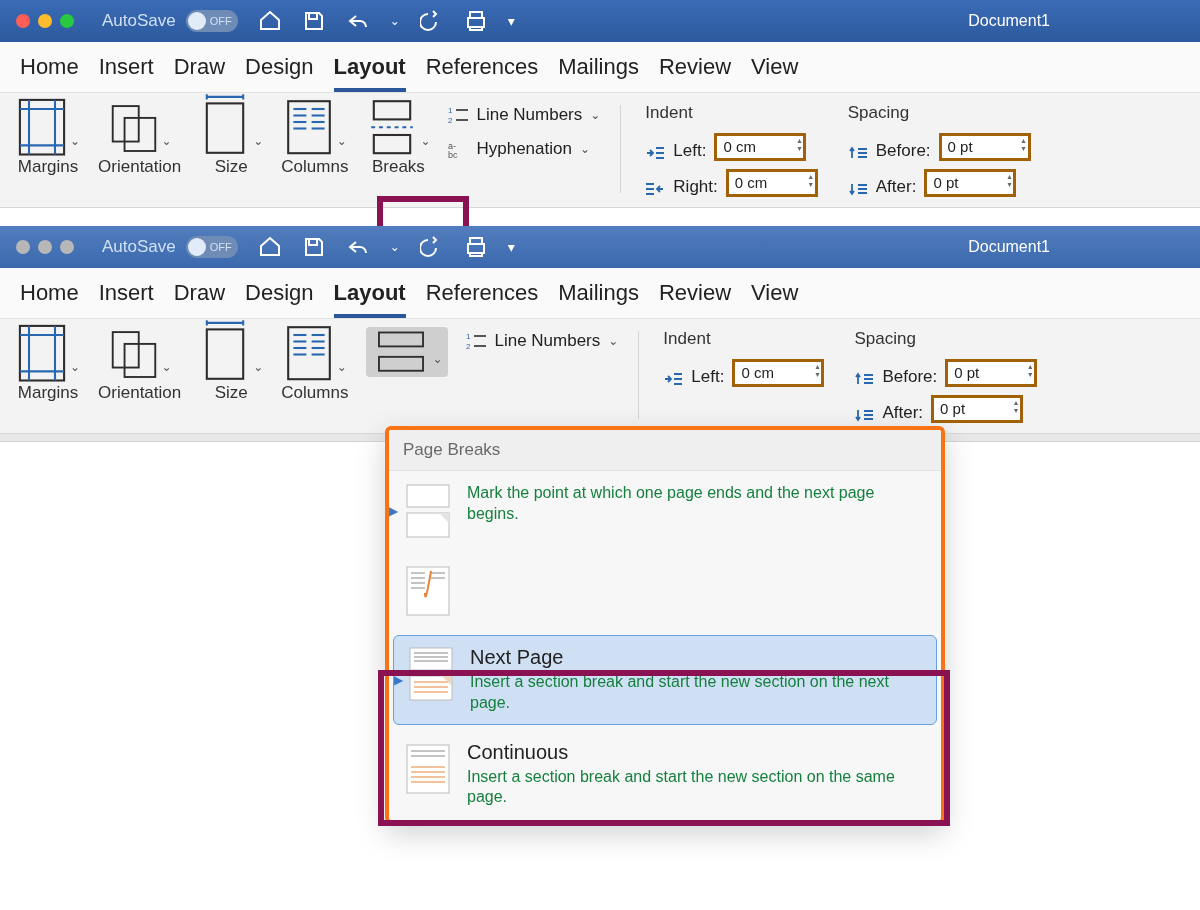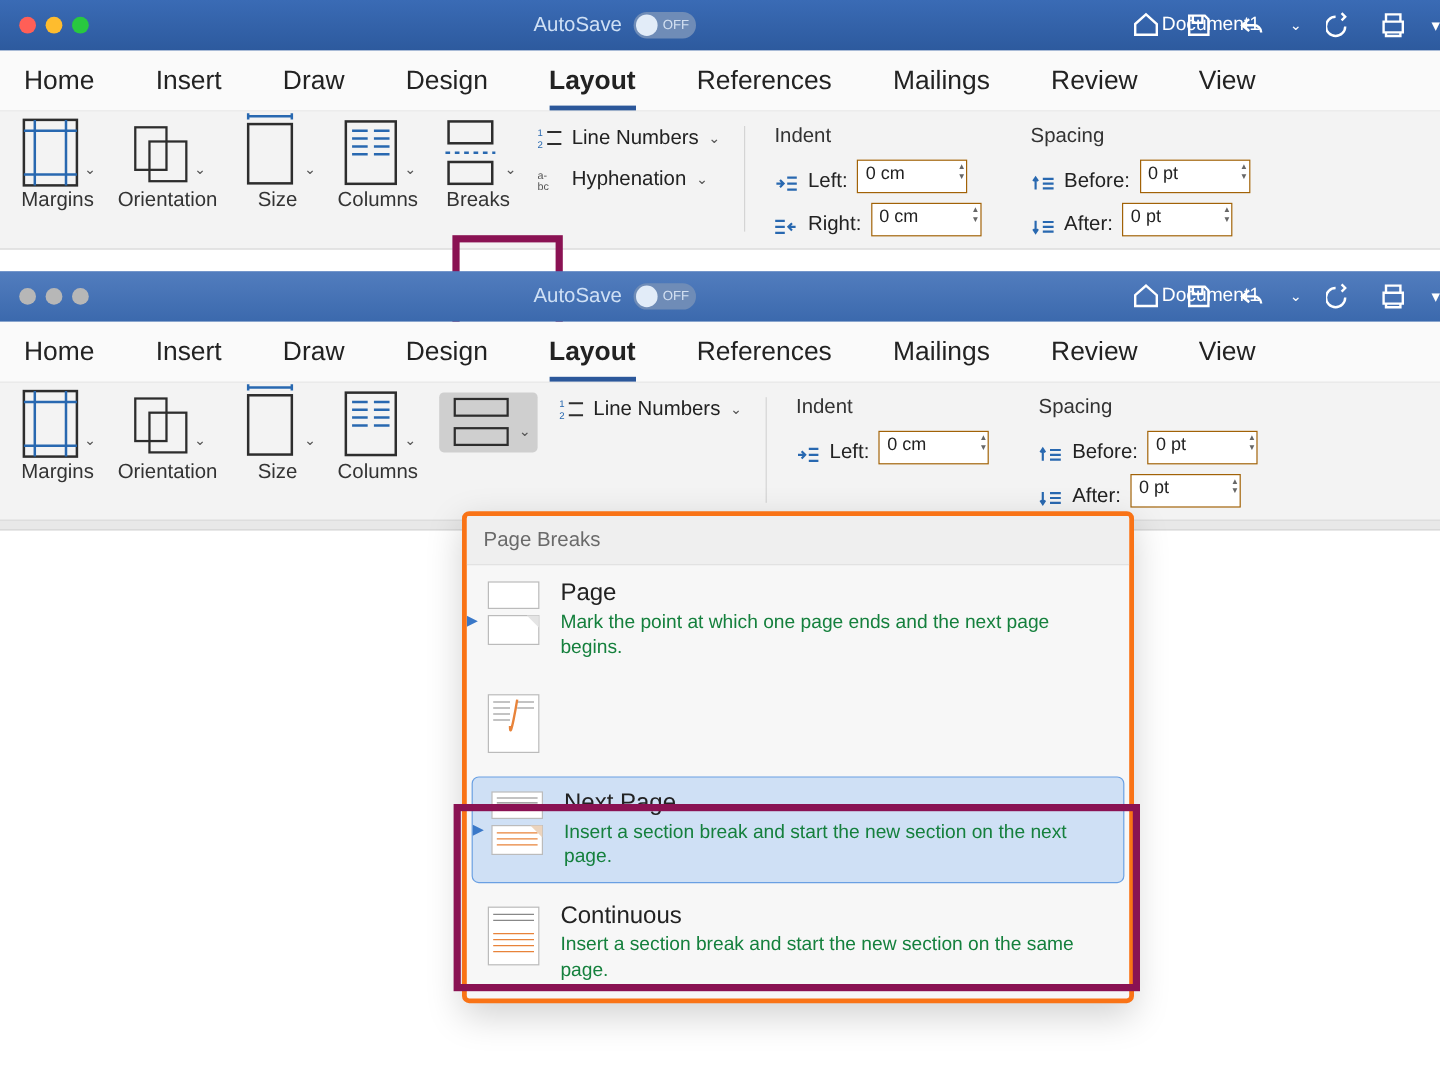--- a/index.html
+++ b/index.html
@@ -13,57 +13,56 @@
     color: #222;
   }
   .window { width: 1200px; }
   .titlebar {
     height: 42px;
     background: linear-gradient(#3a6bb5, #2d5a9e);
     display: flex;
     align-items: center;
     color: #fff;
     position: relative;
-    justify-content: space-between;
   }
   .titlebar.inactive { background: linear-gradient(#527dbe, #3b69ad); }
   .traffic { display: flex; gap: 8px; margin-left: 16px; }
   .tl { width: 14px; height: 14px; border-radius: 50%; }
   .tl.r { background:#ff5f57; } .tl.y { background:#febc2e; } .tl.g { background:#28c840; }
   .tl.grey { background:#b7b7b7; }
   .autosave { display:flex; align-items:center; gap:10px; margin-left:28px; color:#cfe0f5; font-size:17px; font-weight:500;}
   .toggle { width:52px; height:22px; border-radius:11px; background:#6f8cb7; position:relative; display:flex; align-items:center; justify-content:flex-end; padding-right:6px; font-size:11px; color:#d4e1f2;}
   .toggle::before { content:""; position:absolute; left:2px; top:2px; width:18px; height:18px; background:#e2ecf8; border-radius:50%; }
   .toolbar-icons { display:flex; gap:20px; margin-left:20px; align-items:center; }
   .svgico { width:24px; height:24px; fill:none; stroke:#fff; stroke-width:2; }
   .title-center { position:absolute; left:50%; transform:translateX(-50%); font-size:16px; color:#fff;}
   .title-center.right { left:auto; right:150px; transform:none;}
 
-  .tabs { display:flex; gap:51px; padding:12px 20px 0 20px; background:#fafafa; border-bottom:1px solid #e3e3e3; font-size:22px;}
+  .tabs { display:flex; gap:20px; padding:12px 20px 0 20px; background:#fafafa; border-bottom:1px solid #e3e3e3; font-size:22px;}
   .tab { padding-bottom:8px; cursor:pointer;}
   .tab.active { font-weight:700; border-bottom:4px solid #2b579a; }
 
   .ribbon { display:flex; align-items:flex-start; background:#f3f3f3; border-bottom:1px solid #d7d7d7; padding:8px 10px 10px 10px; gap:6px; position:relative;}
   .group { display:flex; flex-direction:column; align-items:center; gap:4px; padding:0 6px; }
   .icon-box { width:52px; height:52px; display:flex; align-items:center; justify-content:center; }
   .with-chevron { display:flex; align-items:center; gap:2px; }
   .chev { font-size:12px; color:#555; margin-top:28px;}
   .glabel { font-size:17px; color:#333; }
   .vline { width:1px; background:#d4d4d4; margin:4px 8px; align-self:stretch;}
 
   .stackcol { display:flex; flex-direction:column; gap:6px; justify-content:center;}
   .inline-item { display:flex; align-items:center; gap:8px; font-size:17px; padding:4px 6px; cursor:pointer;}
   .inline-item svg { width:20px; height:20px; }
 
-  .indent-spacing { display:flex; gap:41px; margin-left:10px; padding-top:2px;}
+  .indent-spacing { display:flex; gap:30px; margin-left:10px; padding-top:2px;}
   .is-col { display:flex; flex-direction:column; gap:8px; }
   .is-header { font-size:17px; color:#333; margin-bottom:2px;}
   .is-row { display:flex; align-items:flex-end; gap:8px; font-size:17px; }
   .is-row svg { width:20px; height:16px; stroke:#2868b0; stroke-width:1.8; fill:none;}
-  .num-input { width:92px; height:28px; border:1px solid #a16207; background:#fff; padding:2px 20px 2px 6px; font-size:15px; position:relative;}
+  .num-input { width:92px; height:28px; border:3px solid #a16207; background:#fff; padding:2px 20px 2px 6px; font-size:15px; position:relative;}
   .spin { position:absolute; right:2px; top:1px; display:flex; flex-direction:column; font-size:8px; color:#666; line-height:1;}
 
   .highlight-box { border:6px solid #8a1253; position:absolute; pointer-events:none; }
   .hl1 { left:377px; top:103px; width:92px; height:112px; }
 
   .dropdown {
     position:absolute; left:385px; top:426px; width:560px;
     background:#f7f7f7; border:4px solid #f97316; border-radius:6px;
     box-shadow:0 10px 30px rgba(0,0,0,0.18); overflow:hidden;
   }
@@ -456,21 +455,20 @@
   <div class="dd-header">Page Breaks</div>
 
   <div class="dd-item">
     <span class="dd-caret">▶</span>
     <svg class="dd-thumb" viewBox="0 0 50 56">
         <rect x="4" y="2" width="42" height="22" fill="#fff" stroke="#bbb"></rect>
         <rect x="4" y="30" width="42" height="24" fill="#fff" stroke="#bbb"></rect>
         <polygon points="36,30 46,30 46,40" fill="#e4e4e4"></polygon>
       </svg>
     <div class="dd-text">
-      <div class="dd-title">Page</div>
       <div class="dd-desc">Mark the point at which one page ends and the next page begins.</div>
     </div>
   </div>
 
   <div class="dd-item">
     <svg class="dd-thumb" viewBox="0 0 50 56">
         <rect x="4" y="4" width="42" height="48" fill="#fff" stroke="#bbb"></rect>
         <g stroke="#888">
           <line x1="8" y1="10" x2="22" y2="10"></line>
           <line x1="8" y1="15" x2="22" y2="15"></line>

